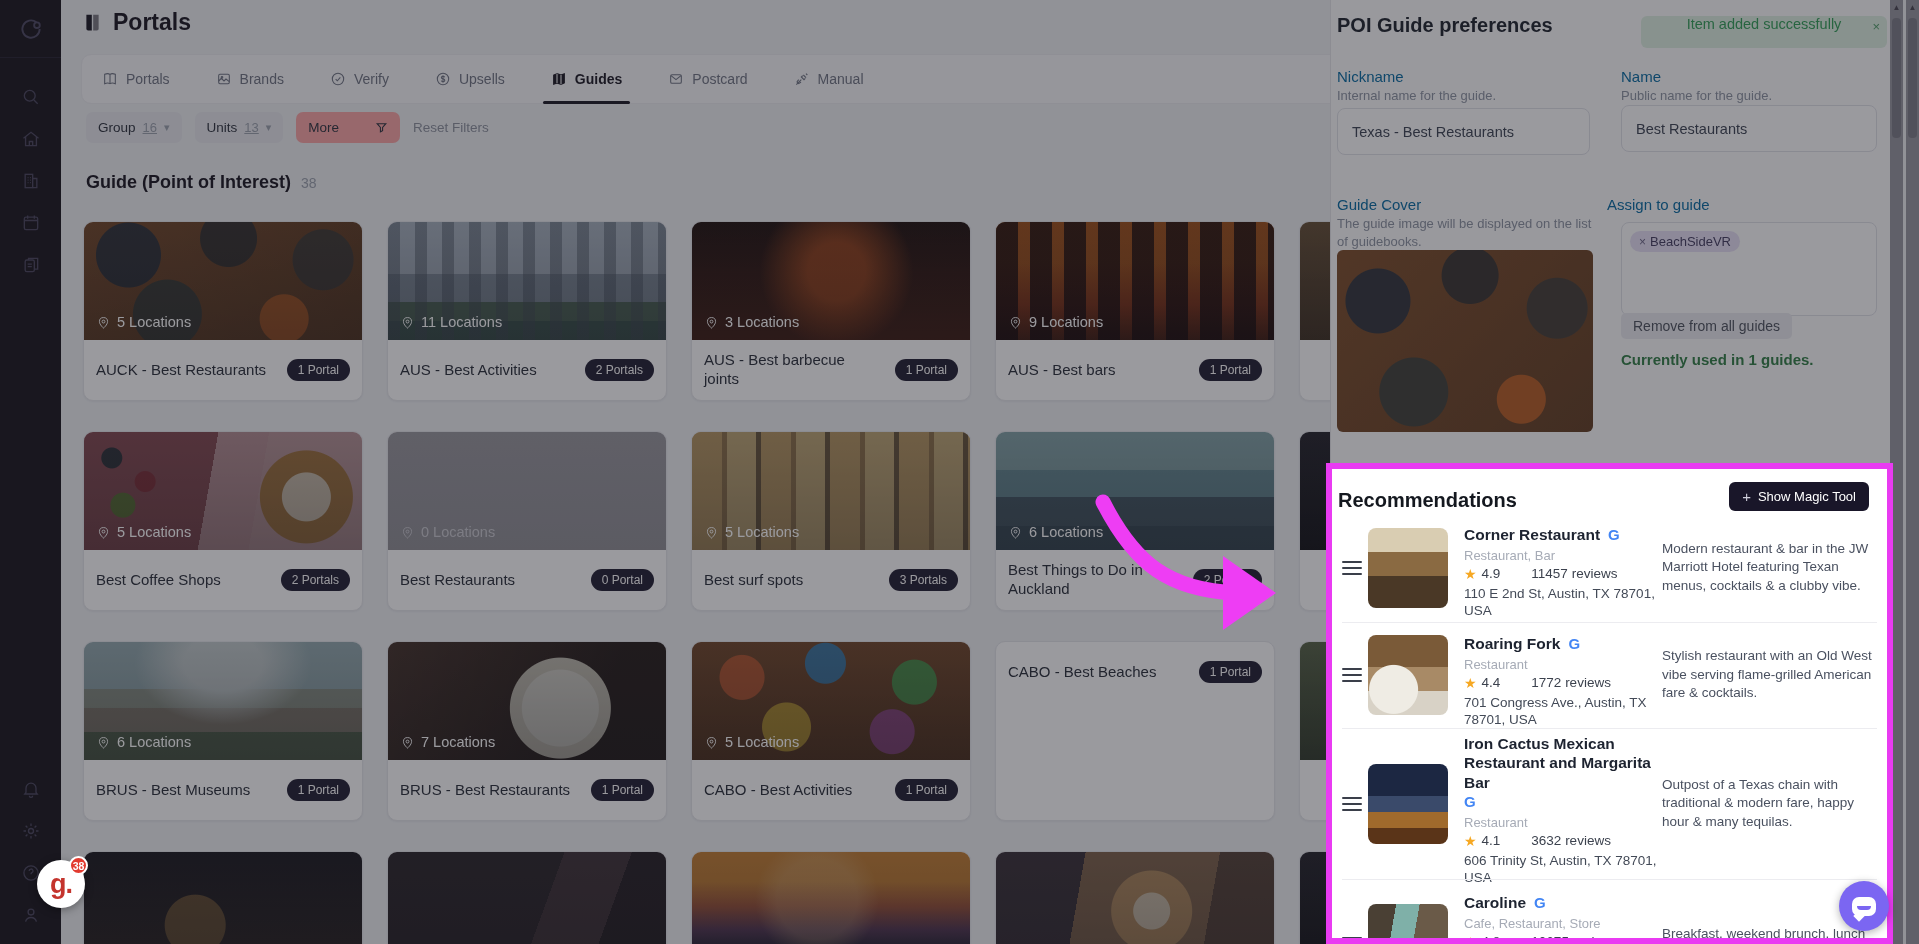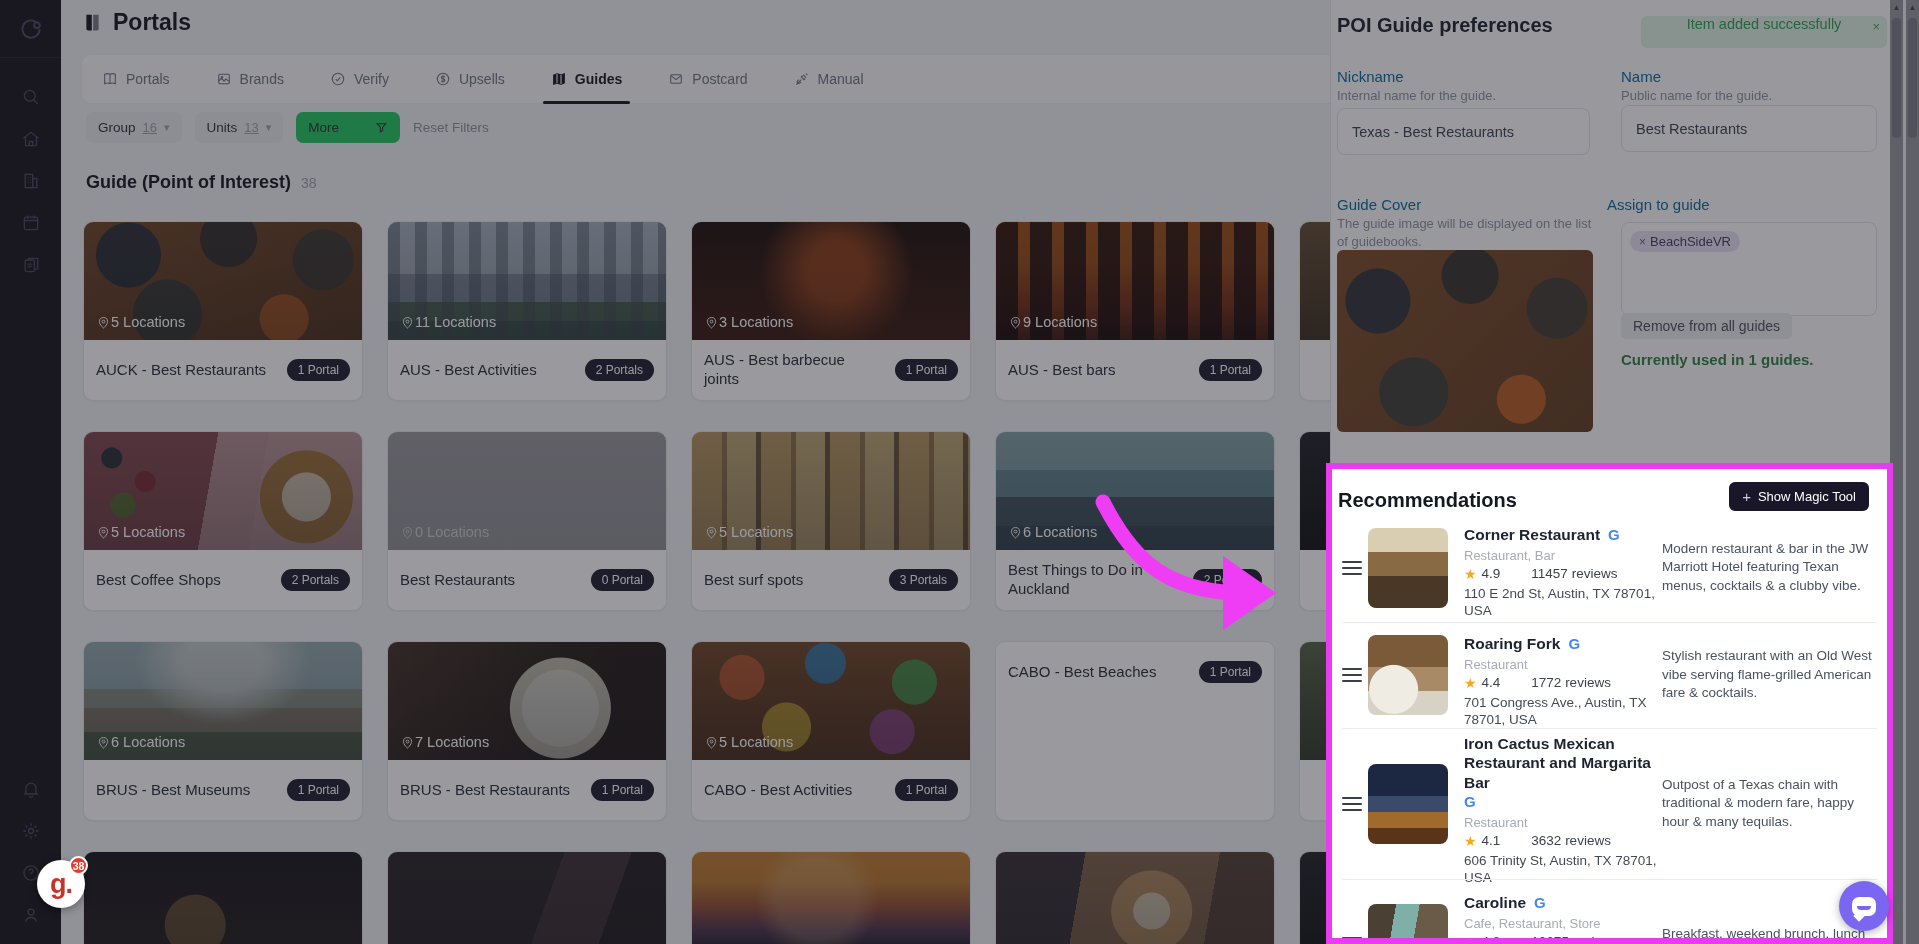--- a/index.html
+++ b/index.html
@@ -21,33 +21,33 @@
   .tab svg { stroke:#6d7280; fill:none; stroke-width:1.6; }
   .tab.active { color:#17141f; font-weight:bold; }
   .tab.active svg { stroke:#17141f; fill:#17141f; }
   .tab.active::after { content:""; position:absolute; left:-8px; right:-8px; bottom:-1px; height:3px; background:#17141f; border-radius:2px; }
 
   
   .filters { position:absolute; left:86px; top:112px; display:flex; align-items:center; gap:13px; z-index:1; }
   .pill { height:31px; border-radius:7px; background:#e7e8ed; padding:0 12px; display:inline-flex; align-items:center; gap:7px; font-size:13.5px; color:#2a2f3a; cursor:pointer; }
   .pill .cnt { color:#9aa0ac; font-size:13px;text-decoration:underline; }
   .pill .chev { color:#9aa0ac; font-size:11px; }
-  .pill.more { background:#22c55e;gap:36px; }
+  .pill.more { background:#fca5a5;gap:36px; }
   .reset { font-size:13.5px; color:#8a8f9b; cursor:pointer; }
 
   .section-head { position:absolute; left:86px; top:172px; display:flex; align-items:baseline; gap:10px; z-index:1; }
   .section-head h2 { font-size:18px; color:#15121c; }
   .section-head .num { font-size:14px; color:#9aa0ac; }
 
   
   .grid { position:absolute; left:83px; top:221px; width:1500px; display:grid; grid-template-columns:repeat(5,280px); column-gap:24px; row-gap:30px; z-index:1; }
   .card { width:280px; height:180px; background:#fff; border:1px solid #e4e5e9; border-radius:10px; overflow:hidden; cursor:pointer; box-shadow:0 1px 2px rgba(20,20,30,.05); }
   .cimg { height:118px; position:relative; }
   .cimg::after { content:""; position:absolute; inset:0; background:linear-gradient(rgba(10,10,14,.12), rgba(10,10,14,.30)); }
-  .loc { position:absolute; left:12px; bottom:10px; display:flex; align-items:center; color:#fff; font-size:14.5px; z-index:2; }
+  .loc { position:absolute; left:12px; bottom:10px; display:flex; align-items:center; gap:6px; color:#fff; font-size:14.5px; z-index:2; }
   .loc svg { stroke:#fff; fill:none; stroke-width:1.5; }
   .cbody { height:60px; display:flex; align-items:center; justify-content:space-between; padding:0 12px; }
   .ctitle { font-size:15px; color:#262b36; line-height:1.25; max-width:178px; }
   .badge { background:#1d1a2e; color:#fff; font-size:12px; padding:4px 11px; border-radius:12px; white-space:nowrap; }
 
   
   .g1 { background:
     radial-gradient(circle at 16% 28%, #2e3138 0 32px, transparent 33px),
     radial-gradient(circle at 52% 14%, #35302c 0 28px, transparent 29px),
     radial-gradient(circle at 86% 32%, #413a32 0 30px, transparent 31px),

